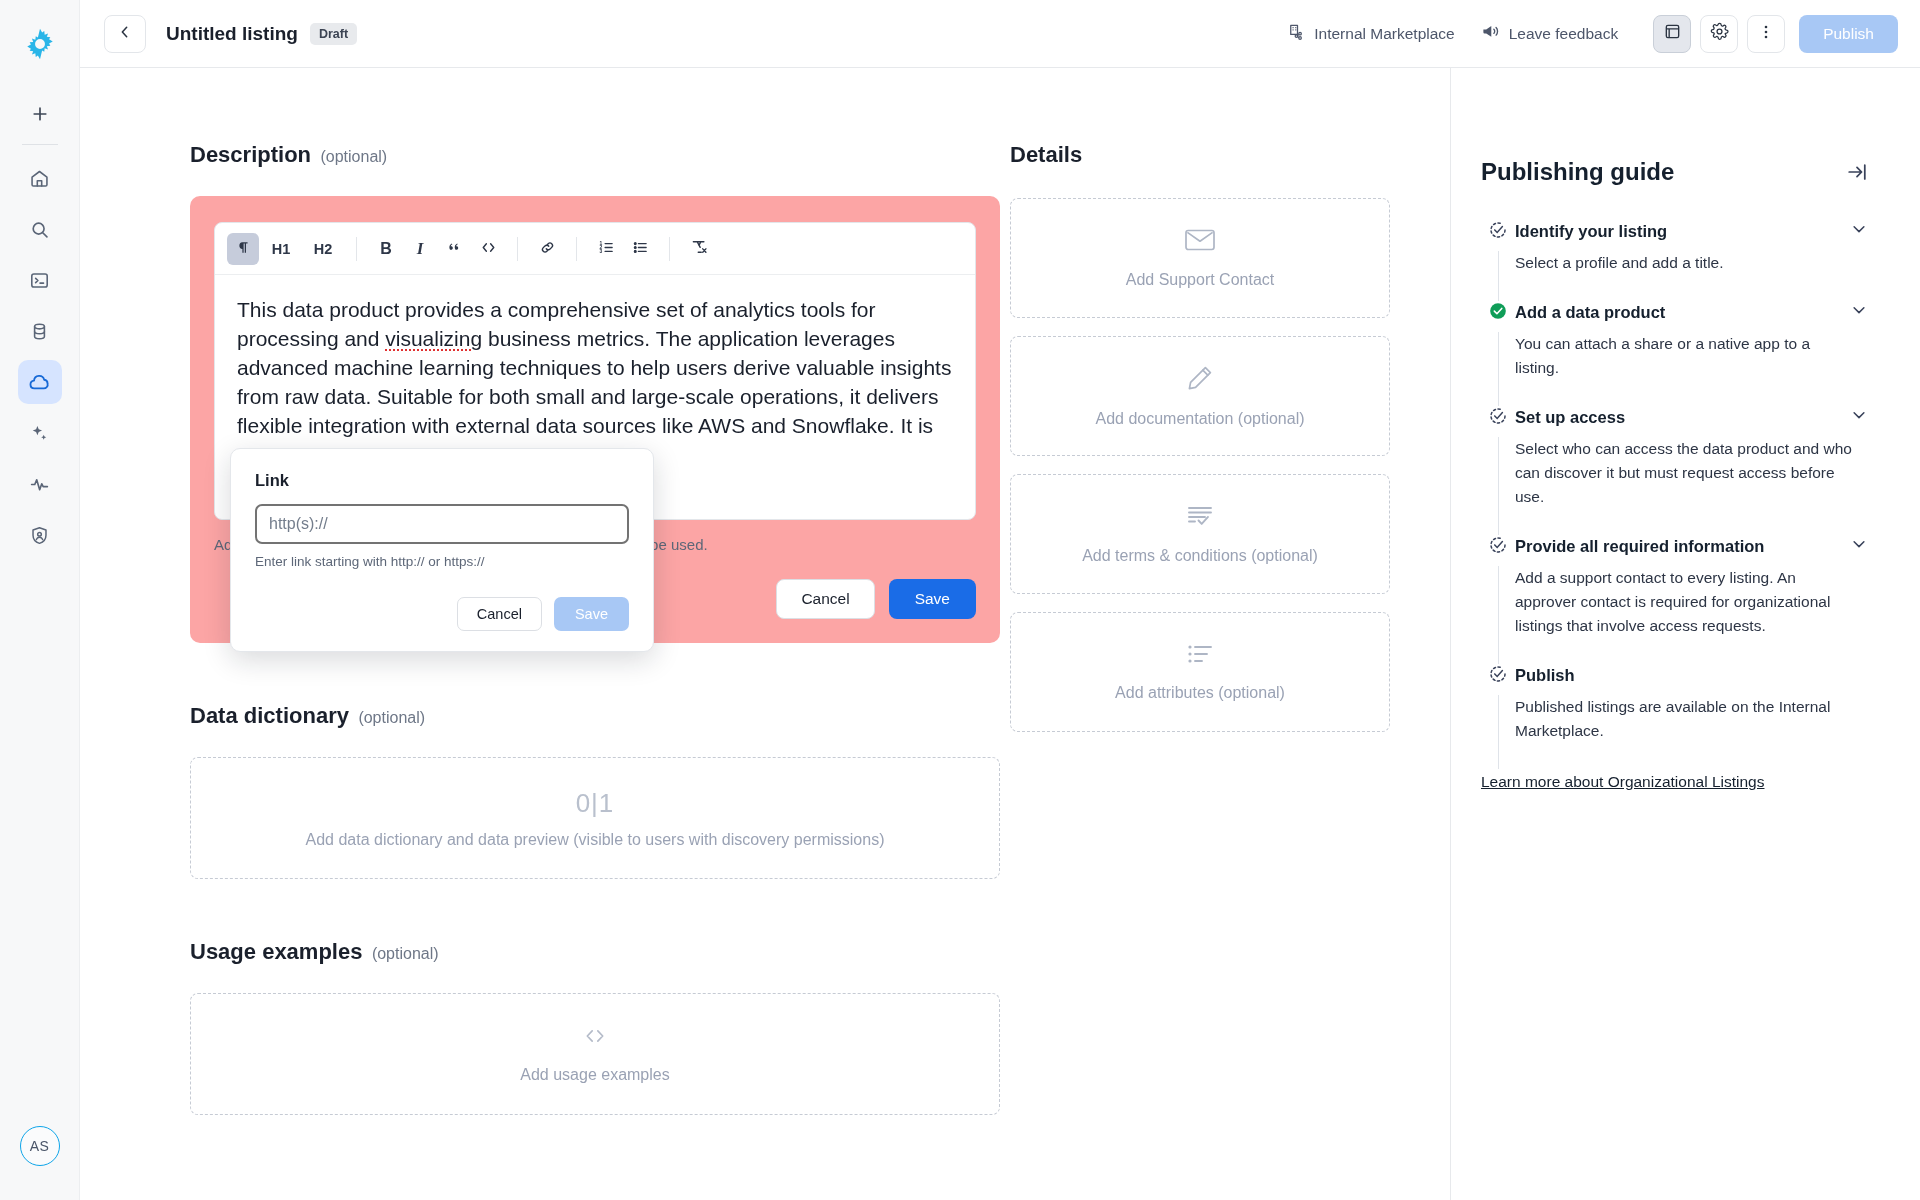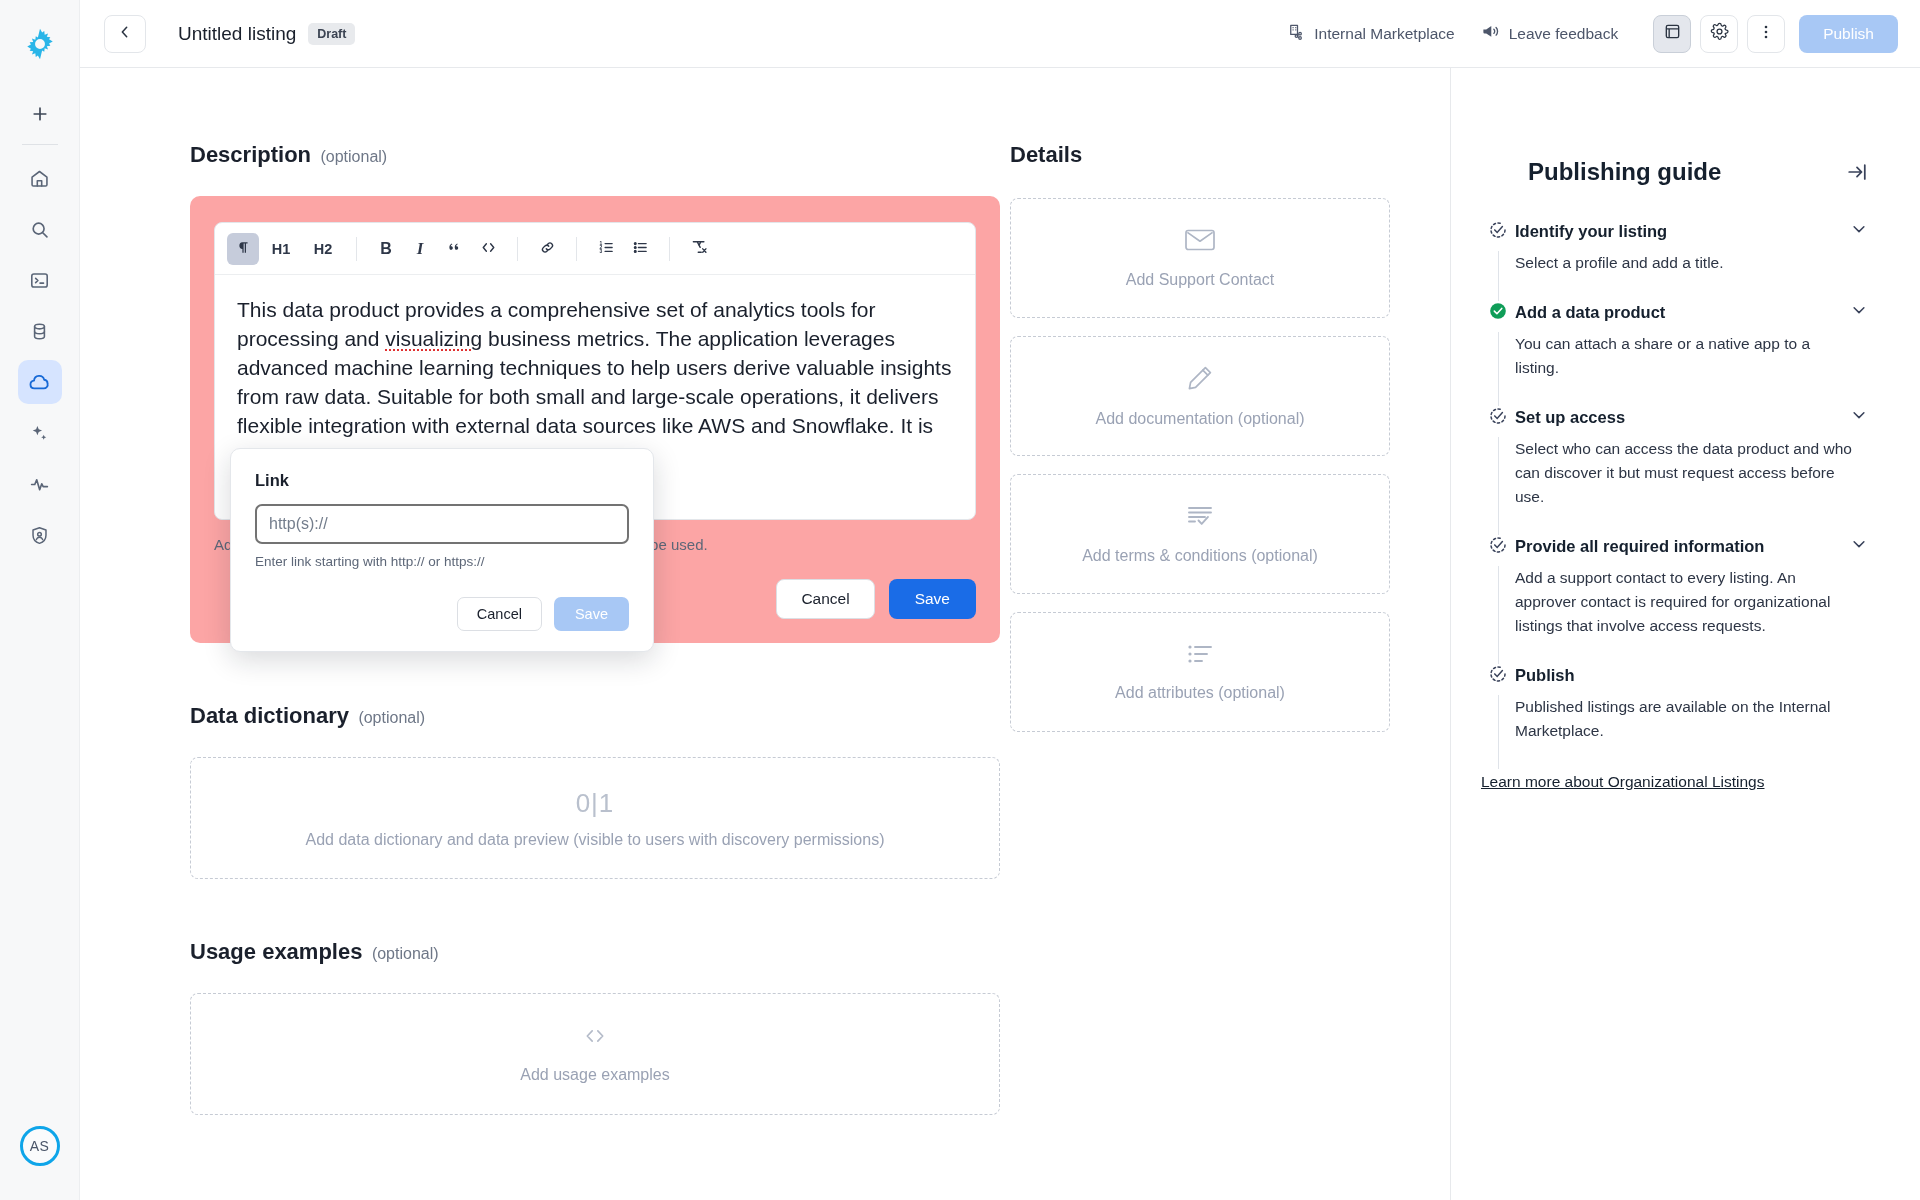--- a/index.html
+++ b/index.html
@@ -25,42 +25,42 @@
   .rail-div { width: 36px; height: 1px; background: #dfe2e6; margin: 10px 0 4px; }
   .rail-item {
     width: 44px; height: 44px; margin-top: 7px;
     display: flex; align-items: center; justify-content: center;
     border-radius: 10px; cursor: pointer; color: #5a6577;
   }
   .rail-item.active { background: #d6e4ff; color: #1769d6; }
   .rail-spacer { flex: 1 1 auto; }
   .avatar {
     width: 40px; height: 40px; border-radius: 50%;
-    border: 3px solid #0ea5e9; background: #fafbfc;
+    border: 1px solid #0ea5e9; background: #fafbfc;
     display: flex; align-items: center; justify-content: center;
     font-size: 14px; color: #4a5568; margin-bottom: 34px; cursor: pointer;
     letter-spacing: .3px;
   }
 
   
   .shell { flex: 1 1 auto; display: flex; flex-direction: column; height: 1200px; min-width:0;}
 
   
   .topbar {
     height: 68px; flex: 0 0 68px;
     border-bottom: 1px solid #e7e9ec;
     display: flex; align-items: center;
     padding: 0 22px 0 24px; background: #fff;
   }
   .back-btn {
     width: 42px; height: 38px; border: 1px solid #e3e6ea; border-radius: 8px;
     background: #fff; display: flex; align-items: center; justify-content: center;
     cursor: pointer; color: #2b3442;
   }
-  .listing-title { font-size: 19px; font-weight: 400; color: #1a202c; margin-left: 32px; }
+  .listing-title { font-size: 19px; font-weight: 700; color: #1a202c; margin-left: 20px; }
   .draft-badge {
     margin-left: 12px; background: #e8eaed; color: #3c4453;
     font-size: 12.5px; padding: 4px 9px; border-radius: 5px; font-weight: 600;
   }
   .topbar-spacer { flex: 1 1 auto; }
   .top-link {
     display: flex; align-items: center; gap: 9px;
     color: #4d566a; font-size: 15.5px; cursor: pointer; margin-right: 26px;
   }
   .icon-btn {
@@ -171,21 +171,21 @@
 
   .block-left { width: 810px; margin-top: 28px; }
   .sec-wrap { margin-top: 60px; }
 
   
   .details-card { width: 380px; margin-top: 30px; }
   .details-card .dash { height: 120px; margin-bottom: 18px; }
   .details-card .dash .dash-icon { margin-bottom: 14px; }
 
   
-  .guide-head { display: flex; align-items: center; margin-left: 47px; }
+  .guide-head { display: flex; align-items: center; }
   .guide-title { font-size: 24px; font-weight: 700; color: #15202e; }
   .guide-collapse { margin-left: auto; color: #39425a; cursor: pointer; display:flex; }
   .steps { margin-top: 34px; }
   .step { display: flex; }
   .step-gutter { width: 34px; flex: 0 0 34px; display: flex; flex-direction: column; align-items: center; }
   .step-rail { width: 1px; flex: 1 1 auto; background: #dfe3e9; margin: 7px 0 0; }
   .step-main { flex: 1 1 auto; padding-bottom: 26px; min-width:0;}
   .step-head { display: flex; align-items: flex-start; cursor: pointer; }
   .step-name { font-size: 16.5px; font-weight: 700; color: #15202e; line-height: 22px; }
   .step-chev { margin-left: auto; color: #39425a; flex: 0 0 auto; padding-left: 10px; }

